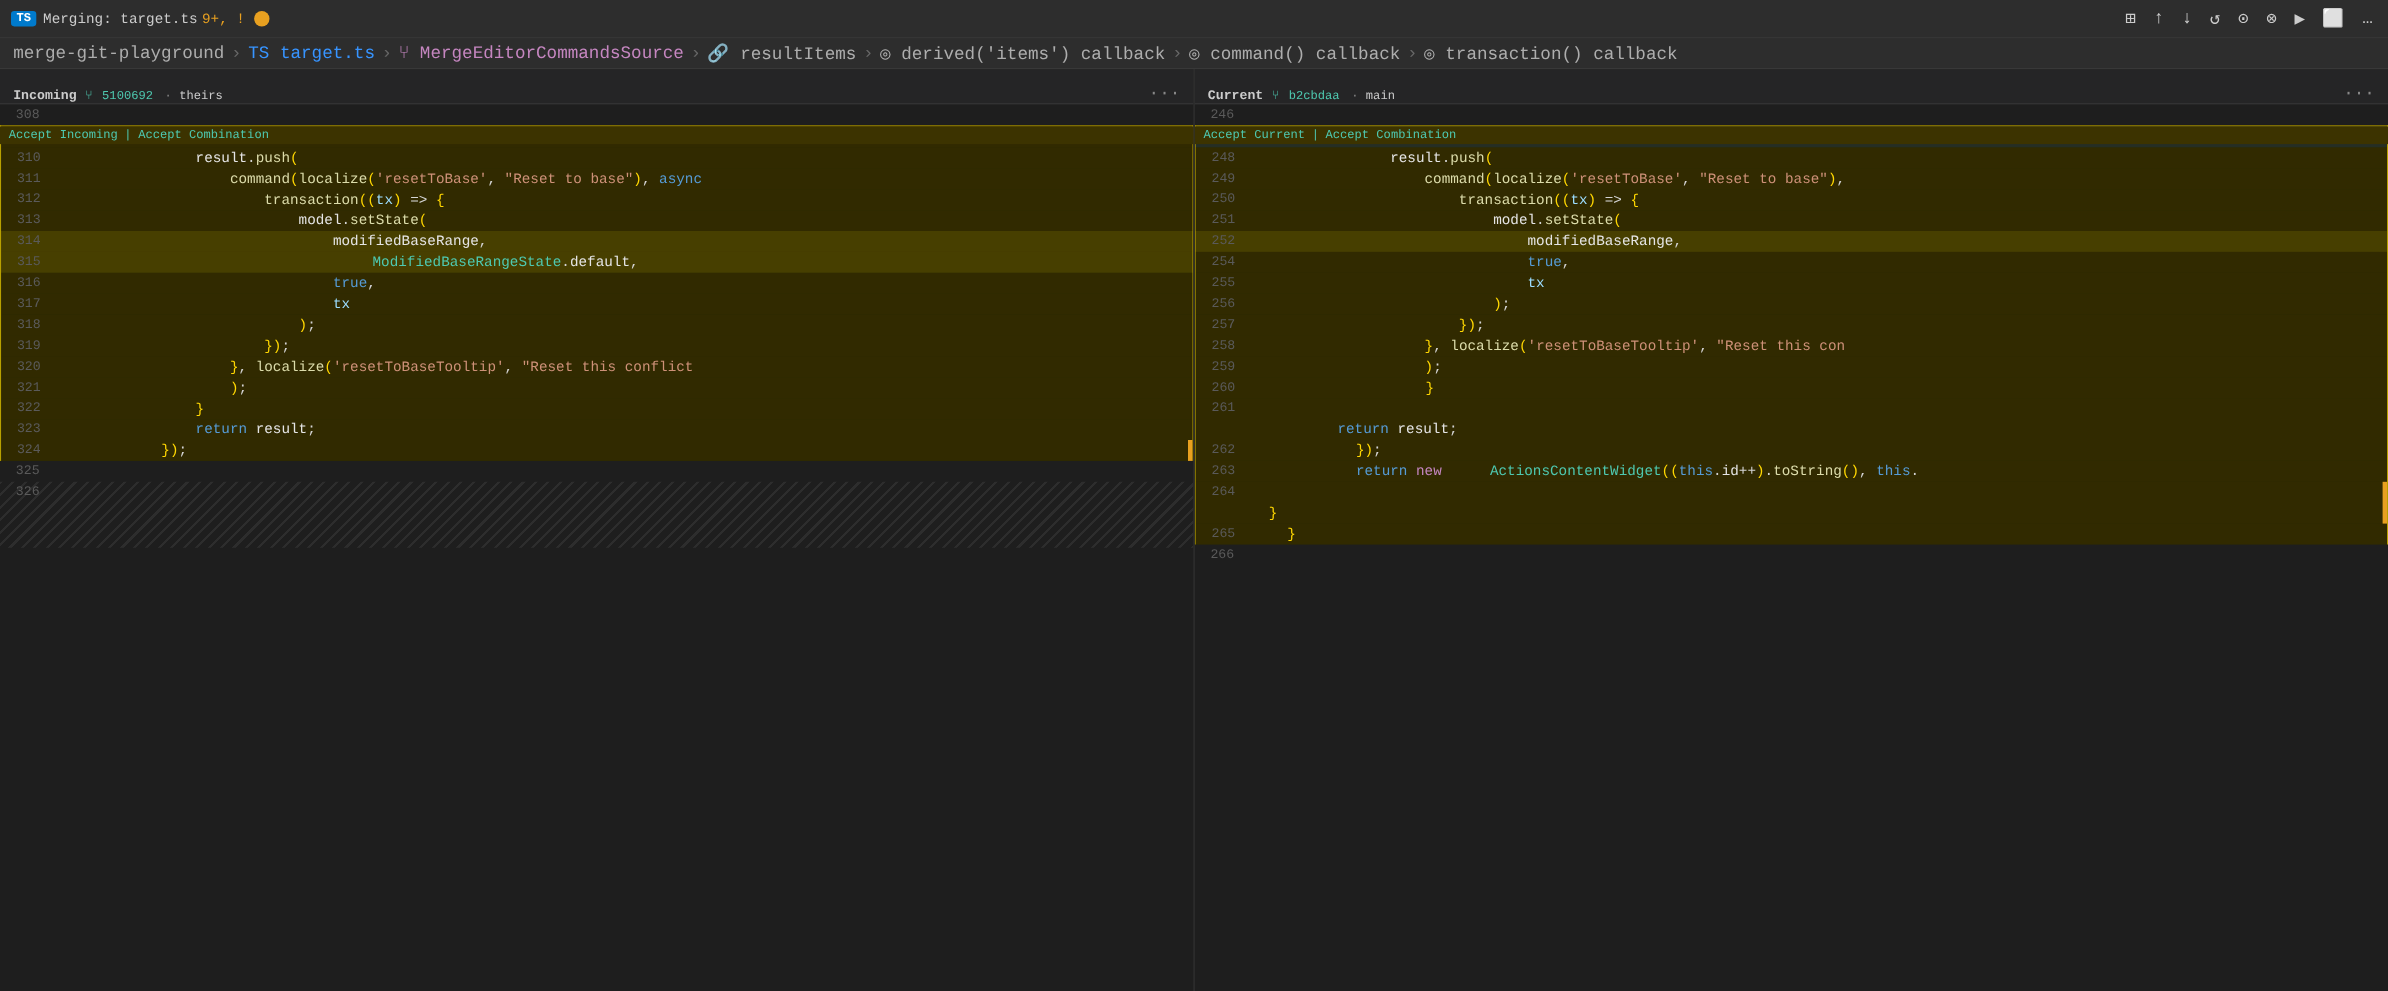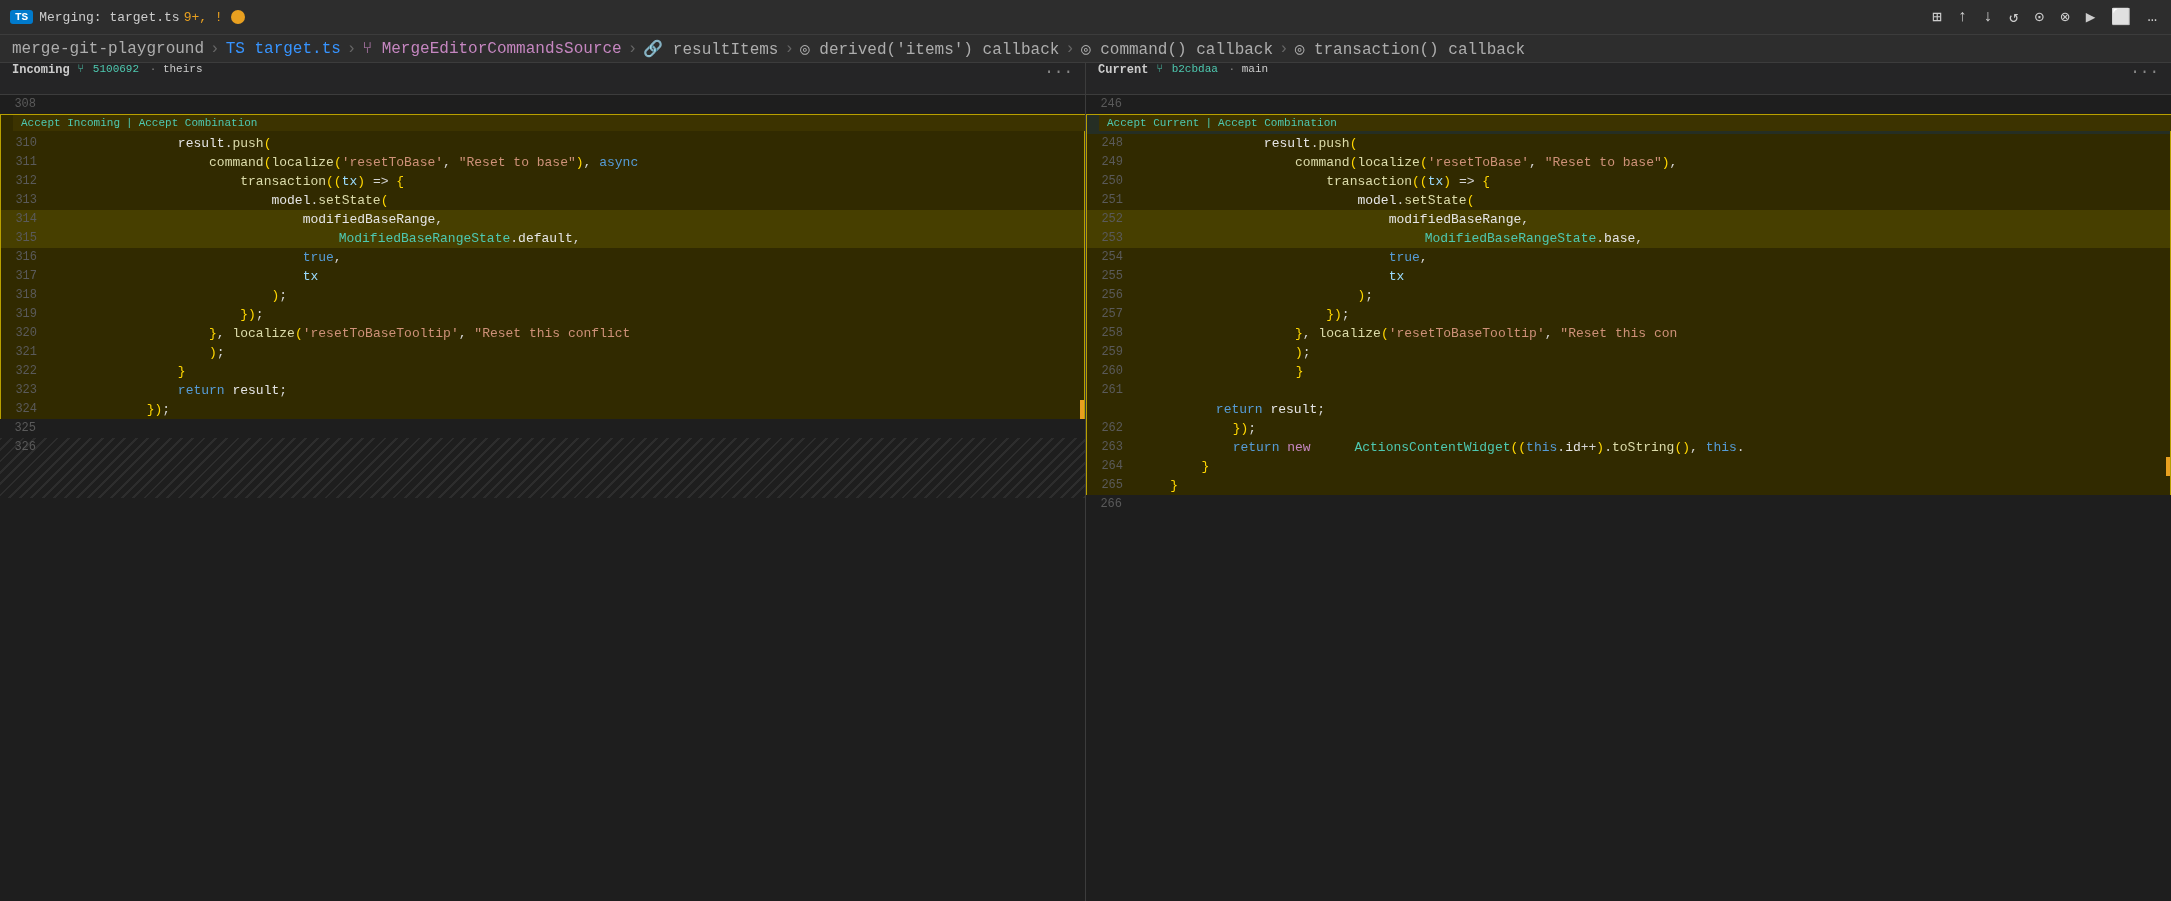--- a/index.html
+++ b/index.html
@@ -93,21 +93,21 @@
       overflow: hidden;
       position: relative;
     }
     .editor-pane.left { border-right: 1px solid #3c3c3c; }
 
     
     .editor-header {
       background: #252526;
       height: 32px;
       display: flex;
-      align-items: flex-start;
+      align-items: flex-end;
       padding: 0 12px;
       border-bottom: 1px solid #3c3c3c;
       flex-shrink: 0;
     }
     .editor-header-label {
       font-size: 12px;
       font-weight: bold;
       color: #cccccc;
     }
     .editor-header-label.incoming { color: #cccccc; }
@@ -130,21 +130,21 @@
     
     .code-area {
       flex: 1;
       overflow: auto;
       position: relative;
       background: #1e1e1e;
     }
 
     .conflict-header-bar {
       position: absolute;
-      left: 13px;
+      left: 0;
       right: 0;
       background: #3c3300;
       color: #d4c06a;
       font-size: 11px;
       padding: 2px 8px;
       z-index: 2;
       cursor: pointer;
       display: flex;
       gap: 0;
     }
@@ -428,24 +428,20 @@
             <div class="line" style="background:rgba(60,50,0,0.4);">
               <span class="line-num">251</span>
               <span class="line-content">                            <span class="prop">model</span>.<span class="fn">setState</span><span class="paren">(</span></span>
             </div>
 
             <div class="line modified-yellow">
               <span class="line-num">252</span>
               <span class="line-content">                                <span class="prop">modifiedBaseRange</span>,</span>
             </div>
 
-            <div class="line modified-yellow">
-              <span class="line-num">253</span>
-              <span class="line-content">                                <span class="cls">ModifiedBaseRangeState</span>.<span class="prop">base</span>,</span>
-            </div>
 
             <div class="line" style="background:rgba(60,50,0,0.4);">
               <span class="line-num">254</span>
               <span class="line-content">                                <span class="kw">true</span>,</span>
             </div>
 
             <div class="line" style="background:rgba(60,50,0,0.4);">
               <span class="line-num">255</span>
               <span class="line-content">                                <span class="param">tx</span></span>
             </div>
@@ -483,21 +479,21 @@
             <div class="line" style="background:rgba(60,50,0,0.4);">
               <span class="line-num">262</span>
               <span class="line-content">            <span class="paren">}</span><span class="paren">)</span>;</span>
             </div>
 
             <div class="line" style="background:rgba(60,50,0,0.4);">
               <span class="line-num">263</span>
               <span class="line-content">            <span class="kw">return</span> <span class="kw2">new</span> <span class="cls">ActionsContentWidget</span><span class="paren">((</span><span class="kw">this</span>.<span class="prop">id</span>++<span class="paren">)</span>.<span class="fn">toString</span><span class="paren">()</span>, <span class="kw">this</span>.</span>
             </div>
 
-            <div class="line" style="background:rgba(60,50,0,0.4); position:relative;">
+            <div class="line" style="background:rgba(60,50,0,0.4); position:relative;flex-direction:column;">
               <span class="line-num">264</span>
               <span class="line-content">        <span class="paren">}</span></span>
               <div style="position:absolute; right:0; top:0; width:4px; height:100%; background:#e8a020;"></div>
             </div>
 
             <div class="line" style="background:rgba(60,50,0,0.4);">
               <span class="line-num">265</span>
               <span class="line-content">    <span class="paren">}</span></span>
             </div>
 

